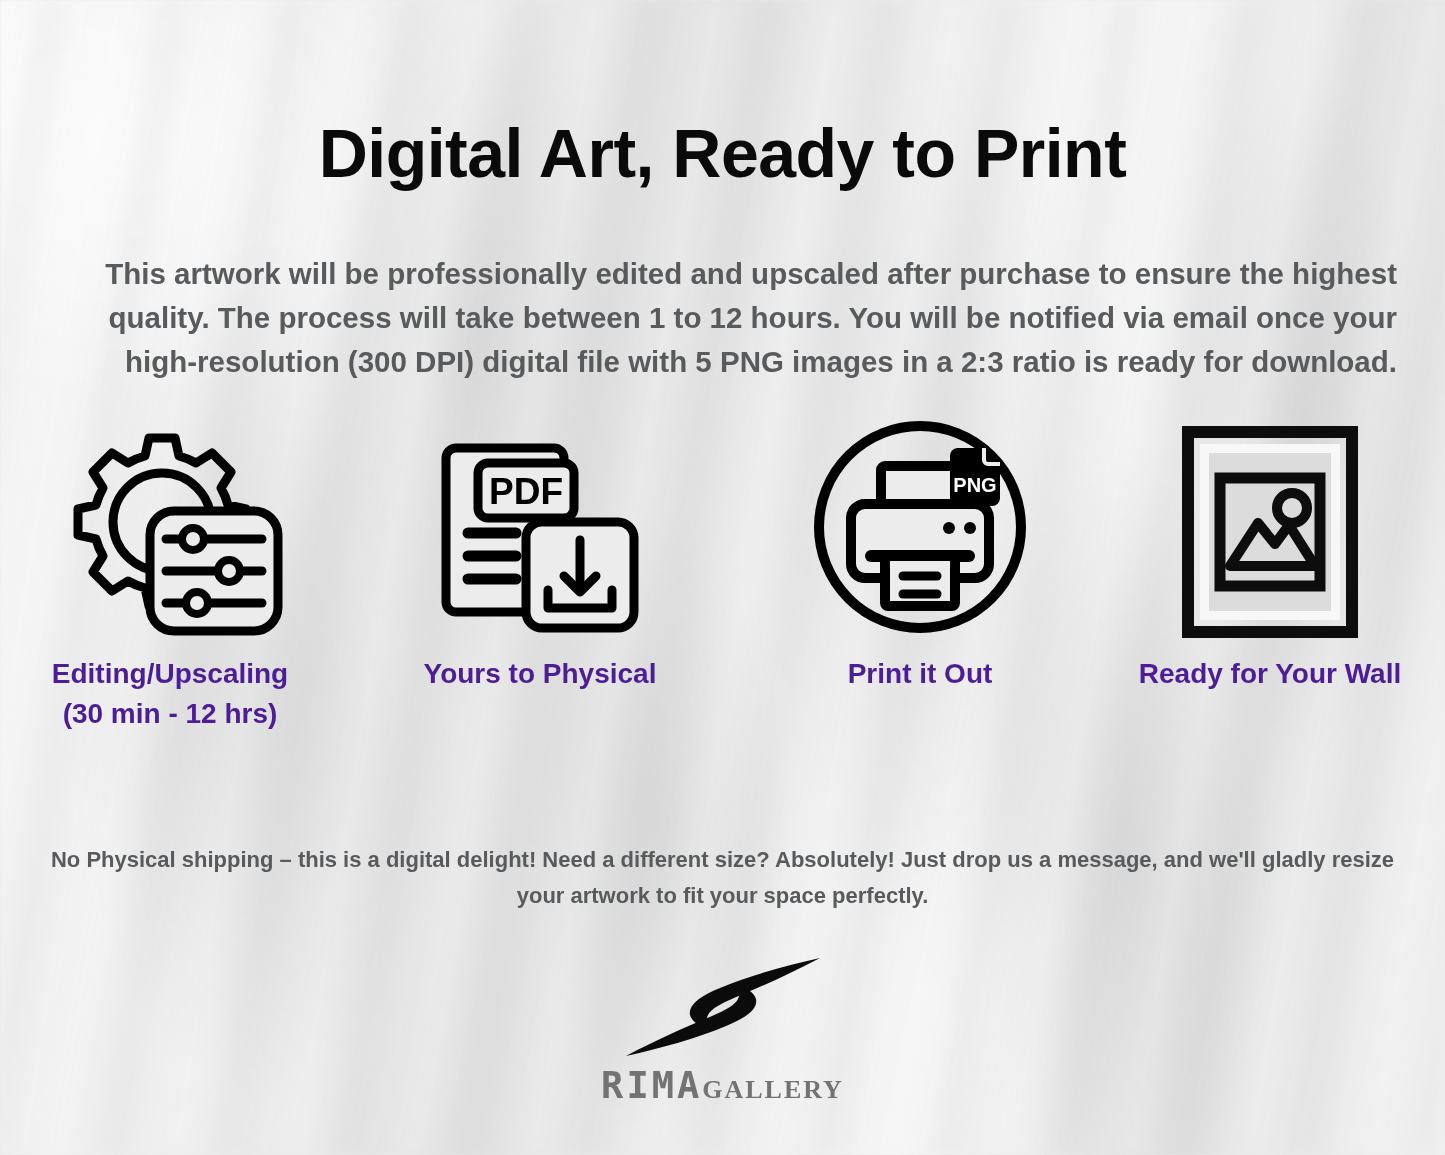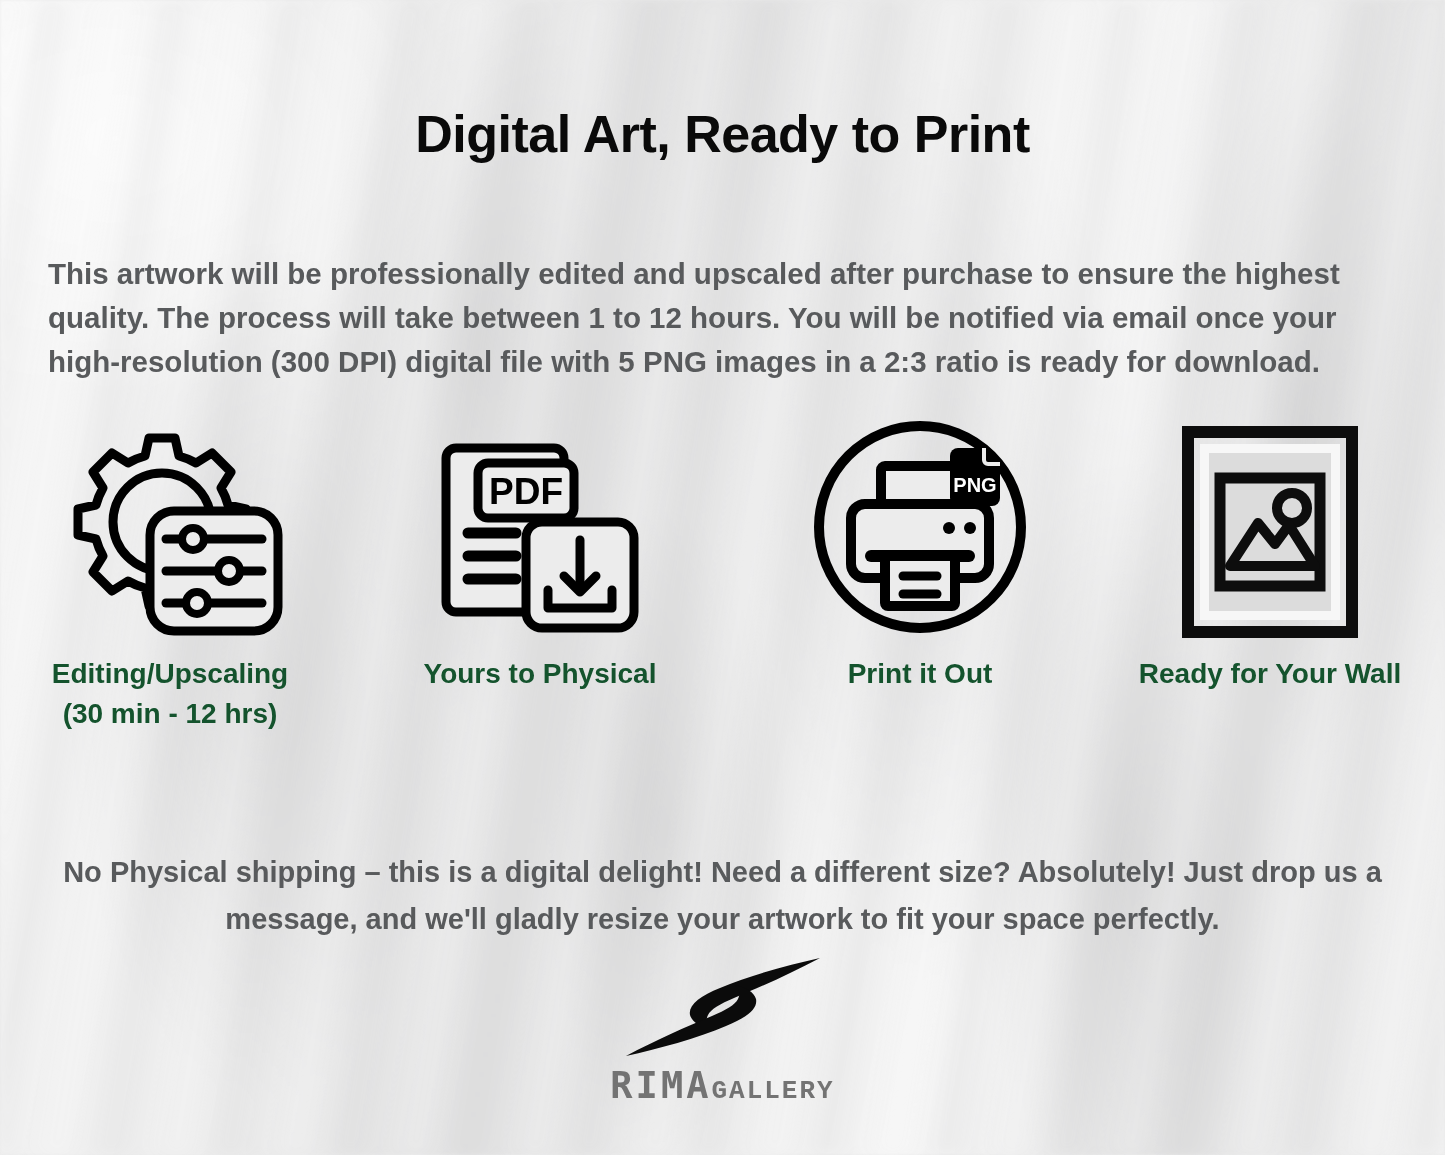--- a/index.html
+++ b/index.html
@@ -50,34 +50,34 @@
     opacity: .85;
   }
 
   .content { position: relative; z-index: 2; }
 
   
   .headline {
     position: absolute;
     top: 72px; left: 0; right: 0;
     text-align: center;
-    font-size: 52px;
+    font-size: 68px;
     font-weight: 700;
     letter-spacing: -0.5px;
     color: #0a0a0a;
     line-height: 1.05;
   }
 
   
   .intro {
     position: absolute;
     top: 222px;
     left: 48px;
     width: 1349px;
-    text-align: left;
+    text-align: right;
     font-size: 29.5px;
     font-weight: 700;
     line-height: 1.50;
     color: #585a5c;
   }
 
   
   .features {
     position: absolute;
     top: 418px;
@@ -93,38 +93,38 @@
   .feature-icon {
     height: 220px;
     display: flex;
     align-items: flex-end;
     justify-content: center;
   }
   .feature-label {
     margin-top: 16px;
     font-size: 28px;
     font-weight: 700;
-    color: #14532d;
+    color: #4c1d95;
     line-height: 1.42;
     white-space: pre-line;
   }
 
   .f1 { left: 0px;    width: 340px; }
   .f2 { left: 355px;  width: 370px; }
   .f3 { left: 760px;  width: 320px; }
   .f4 { left: 1095px; width: 350px; }
 
   
   .closing {
     position: absolute;
     top: 820px;
     left: 40px;
     width: 1365px;
     text-align: center;
-    font-size: 29px;
+    font-size: 22px;
     font-weight: 700;
     line-height: 1.62;
     color: #585a5c;
   }
 
   
   .logo {
     position: absolute;
     top: 952px;
     left: 0; right: 0;
@@ -139,21 +139,21 @@
     align-items: baseline;
     color: #737373;
   }
   .logo-rima {
     font-family: "DejaVu Sans Mono", monospace;
     font-size: 37px;
     font-weight: 700;
     letter-spacing: 3px;
   }
   .logo-gallery {
-    font-family: Liberation Mono, monospace;
+    font-family: Liberation Serif, serif;
     font-size: 26px;
     font-weight: 700;
     letter-spacing: 2px;
   }
 </style>
 </head>
 <body>
 
 <div class="page">
 

